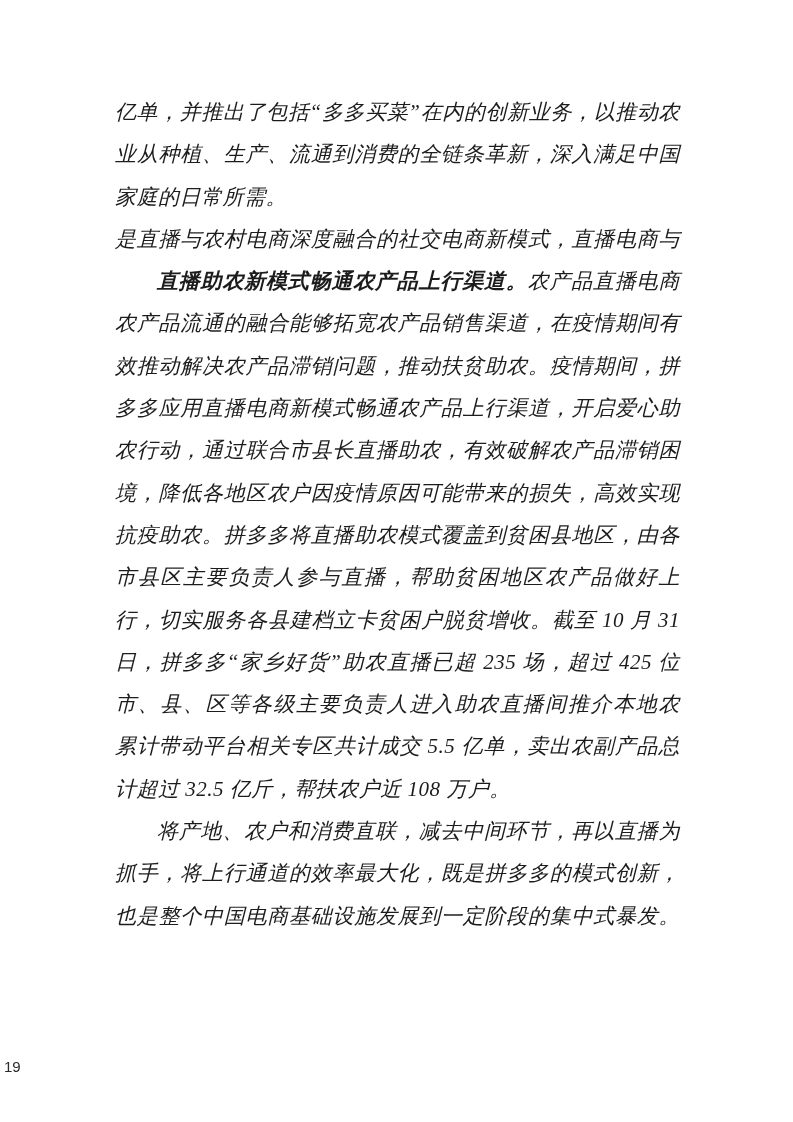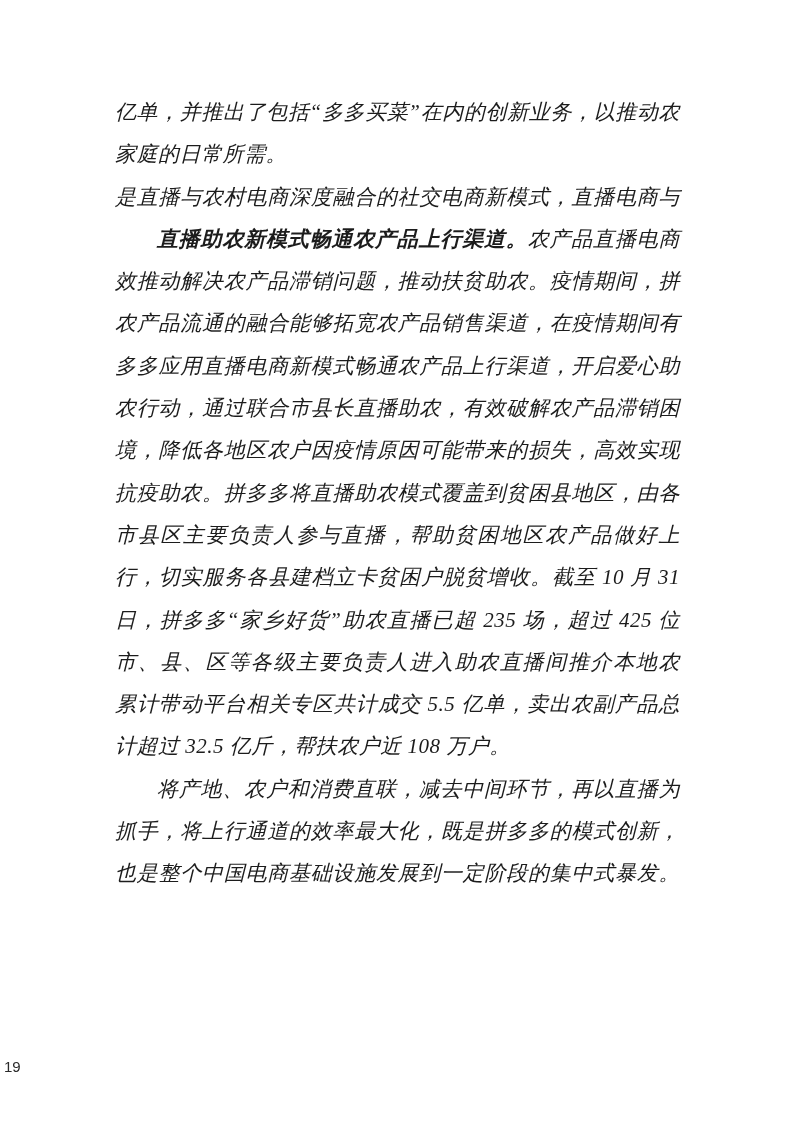--- a/index.html
+++ b/index.html
@@ -60,27 +60,28 @@
     color: #2a2a2a;
   }
 </style>
 </head>
 <body>
 
 <div class="page">
   <div class="text-block">
       <div class="paragraph">
         <div class="line"><span>亿单，并推出了包括“多多买菜”在内的创新业务，以推动农</span></div>
+        <div class="line"><span>业从种植、生产、流通到消费的全链条革新，深入满足中国</span></div>
         <div class="line line-last"><span>家庭的日常所需。</span></div>
       </div>
       <div class="paragraph">
         <div class="line"><span>是直播与农村电商深度融合的社交电商新模式，直播电商与</span></div>
         <div class="line indent"><span class="bold">直播助农新模式畅通农产品上行渠道。</span><span>农产品直播电商</span></div>
+        <div class="line"><span>农产品流通的融合能够拓宽农产品销售渠道，在疫情期间有</span></div>
         <div class="line"><span>效推动解决农产品滞销问题，推动扶贫助农。疫情期间，拼</span></div>
-        <div class="line"><span>农产品流通的融合能够拓宽农产品销售渠道，在疫情期间有</span></div>
         <div class="line"><span>多多应用直播电商新模式畅通农产品上行渠道，开启爱心助</span></div>
         <div class="line"><span>农行动，通过联合市县长直播助农，有效破解农产品滞销困</span></div>
         <div class="line"><span>境，降低各地区农户因疫情原因可能带来的损失，高效实现</span></div>
         <div class="line"><span>抗疫助农。拼多多将直播助农模式覆盖到贫困县地区，由各</span></div>
         <div class="line"><span>市县区主要负责人参与直播，帮助贫困地区农产品做好上</span></div>
         <div class="line"><span>行，切实服务各县建档立卡贫困户脱贫增收。截至 10 月 31</span></div>
         <div class="line"><span>日，拼多多“家乡好货”助农直播已超 235 场，超过 425 位</span></div>
         <div class="line"><span>市、县、区等各级主要负责人进入助农直播间推介本地农</span></div>
         <div class="line"><span>累计带动平台相关专区共计成交 5.5 亿单，卖出农副产品总</span></div>
         <div class="line line-last"><span>计超过 32.5 亿斤，帮扶农户近 108 万户。</span></div>

